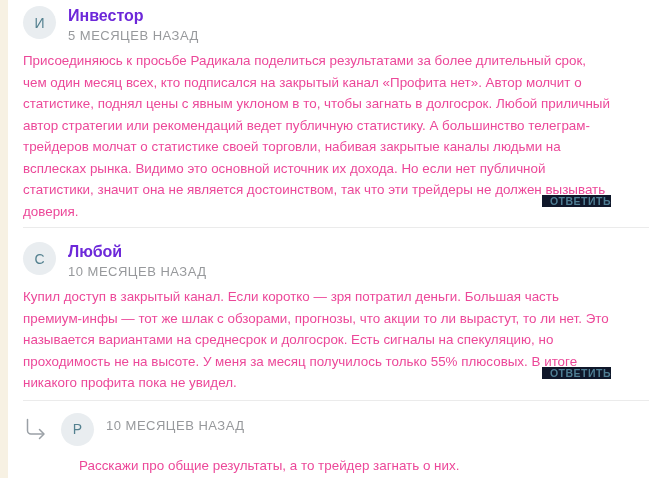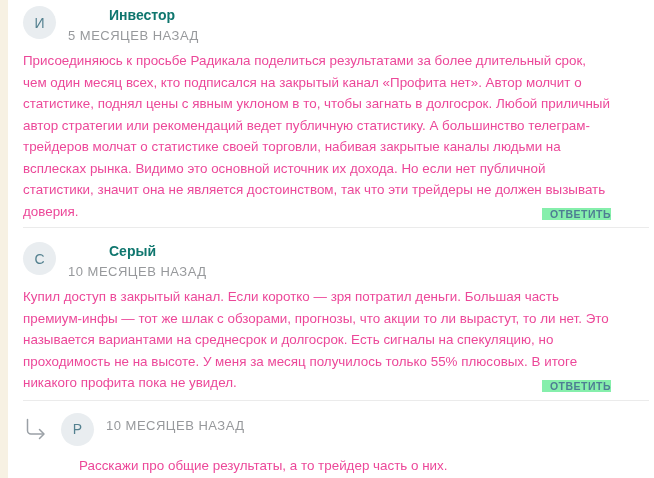--- a/index.html
+++ b/index.html
@@ -35,25 +35,24 @@
     color: #53808f;
     font-size: 14px;
     font-weight: 500;
     display: flex;
     align-items: center;
     justify-content: center;
     flex: 0 0 auto;
   }
   .hdr-text { margin-left: 12px; padding-top: 1px; }
   .author {
-    font-size: 14px;
+    font-size: 16px;
     font-weight: 700;
-    color: #0f766e;
+    color: #6d28d9;
     line-height: 17px;
-    margin-left: 41px;
   }
   .timestamp {
     margin-top: 4px;
     font-size: 13px;
     color: #97999c;
     letter-spacing: 0.5px;
     text-transform: uppercase;
   }
   .body-wrap {
     position: relative;
@@ -63,27 +62,27 @@
   .comment-text {
     font-size: 13.4px;
     line-height: 21.5px;
     color: #ec4899;
     width: 588px;
     margin: 0;
   }
   .reply-link {
     position: absolute;
     right: 0;
-    bottom: 2px;
+    bottom: 15px;
     font-size: 10.5px;
     font-weight: 600;
     letter-spacing: 0.5px;
     color: #4e7d93;
     cursor: pointer;
-    background: #86efac;
+    background: #0f172a;
     padding-left: 8px;
   }
   .divider {
     border: none;
     border-top: 1px solid #ebebeb;
     margin: 0;
   }
   .divider-1 { margin-top: 5px; }
   .divider-2 { margin-top: 6px; }
   .c2 { margin-top: 14px; }
@@ -121,21 +120,21 @@
         <span class="reply-link">ОТВЕТИТЬ</span>
       </div>
     </div>
 
     <hr class="divider divider-1">
 
     <div class="comment c2">
       <div class="comment-header">
         <div class="avatar">С</div>
         <div class="hdr-text">
-          <div class="author">Серый</div>
+          <div class="author">Любой</div>
           <div class="timestamp">10 МЕСЯЦЕВ НАЗАД</div>
         </div>
       </div>
       <div class="body-wrap">
         <p class="comment-text">Купил доступ в закрытый канал. Если коротко — зря потратил деньги. Большая часть премиум-инфы — тот же шлак с обзорами, прогнозы, что акции то ли вырастут, то ли нет. Это называется вариантами на среднесрок и долгосрок. Есть сигналы на спекуляцию, но проходимость не на высоте. У меня за месяц получилось только 55% плюсовых. В итоге никакого профита пока не увидел.</p>
         <span class="reply-link">ОТВЕТИТЬ</span>
       </div>
     </div>
 
     <hr class="divider divider-2">
@@ -146,17 +145,17 @@
           <svg width="25" height="22" viewBox="0 0 25 22">
             <path d="M4.5 1.5 v11 a3.5 3.5 0 0 0 3.5 3.5 h12" fill="none" stroke="#9aa0a6" stroke-width="1.5" stroke-linecap="round"></path>
             <path d="M16.5 11.5 l4.5 4.5 -4.5 4.5" fill="none" stroke="#9aa0a6" stroke-width="1.5" stroke-linecap="round" stroke-linejoin="round"></path>
           </svg>
         </span>
         <div class="avatar">Р</div>
         <div class="hdr-text">
           <div class="timestamp">10 МЕСЯЦЕВ НАЗАД</div>
         </div>
       </div>
-      <p class="comment-text reply-body">Расскажи про общие результаты, а то трейдер часть о них.</p>
+      <p class="comment-text reply-body">Расскажи про общие результаты, а то трейдер загнать о них.</p>
     </div>
 
   </div>
 </div>
 
 </body></html>

